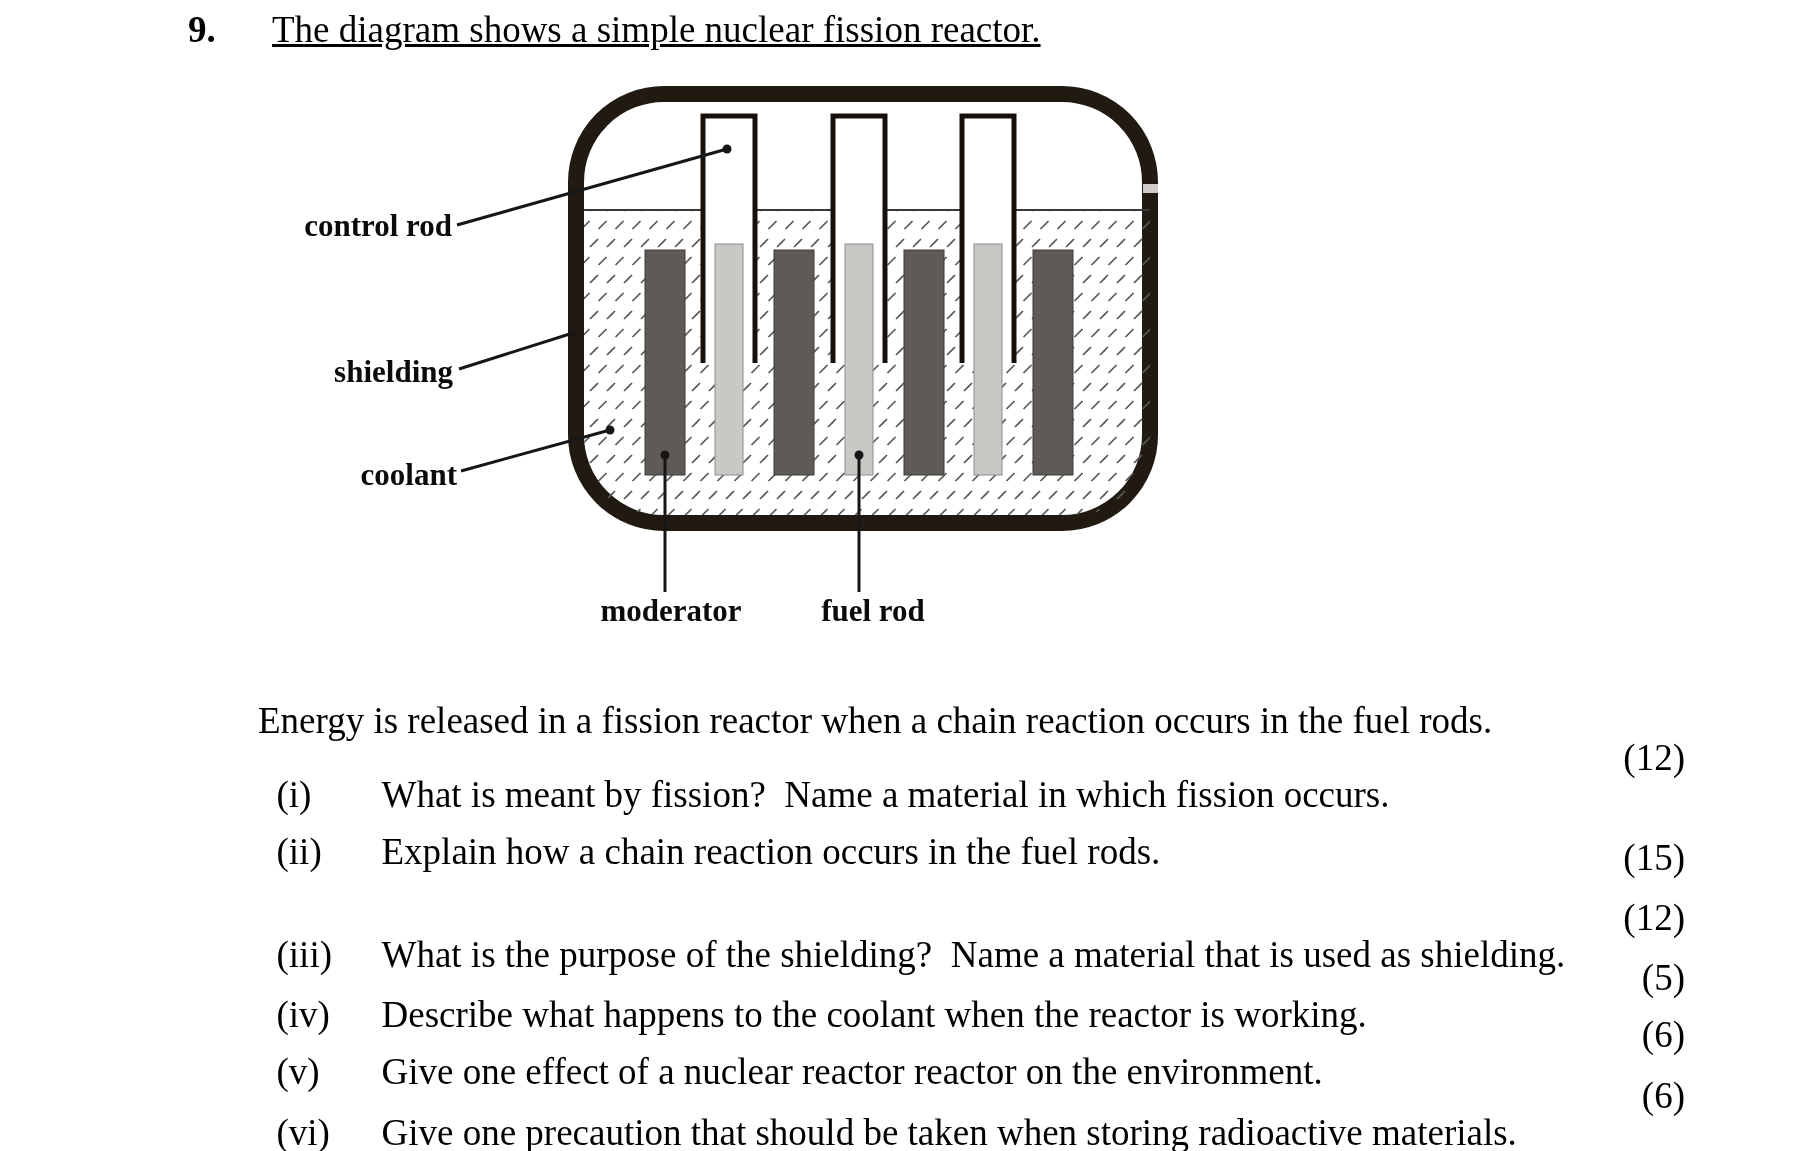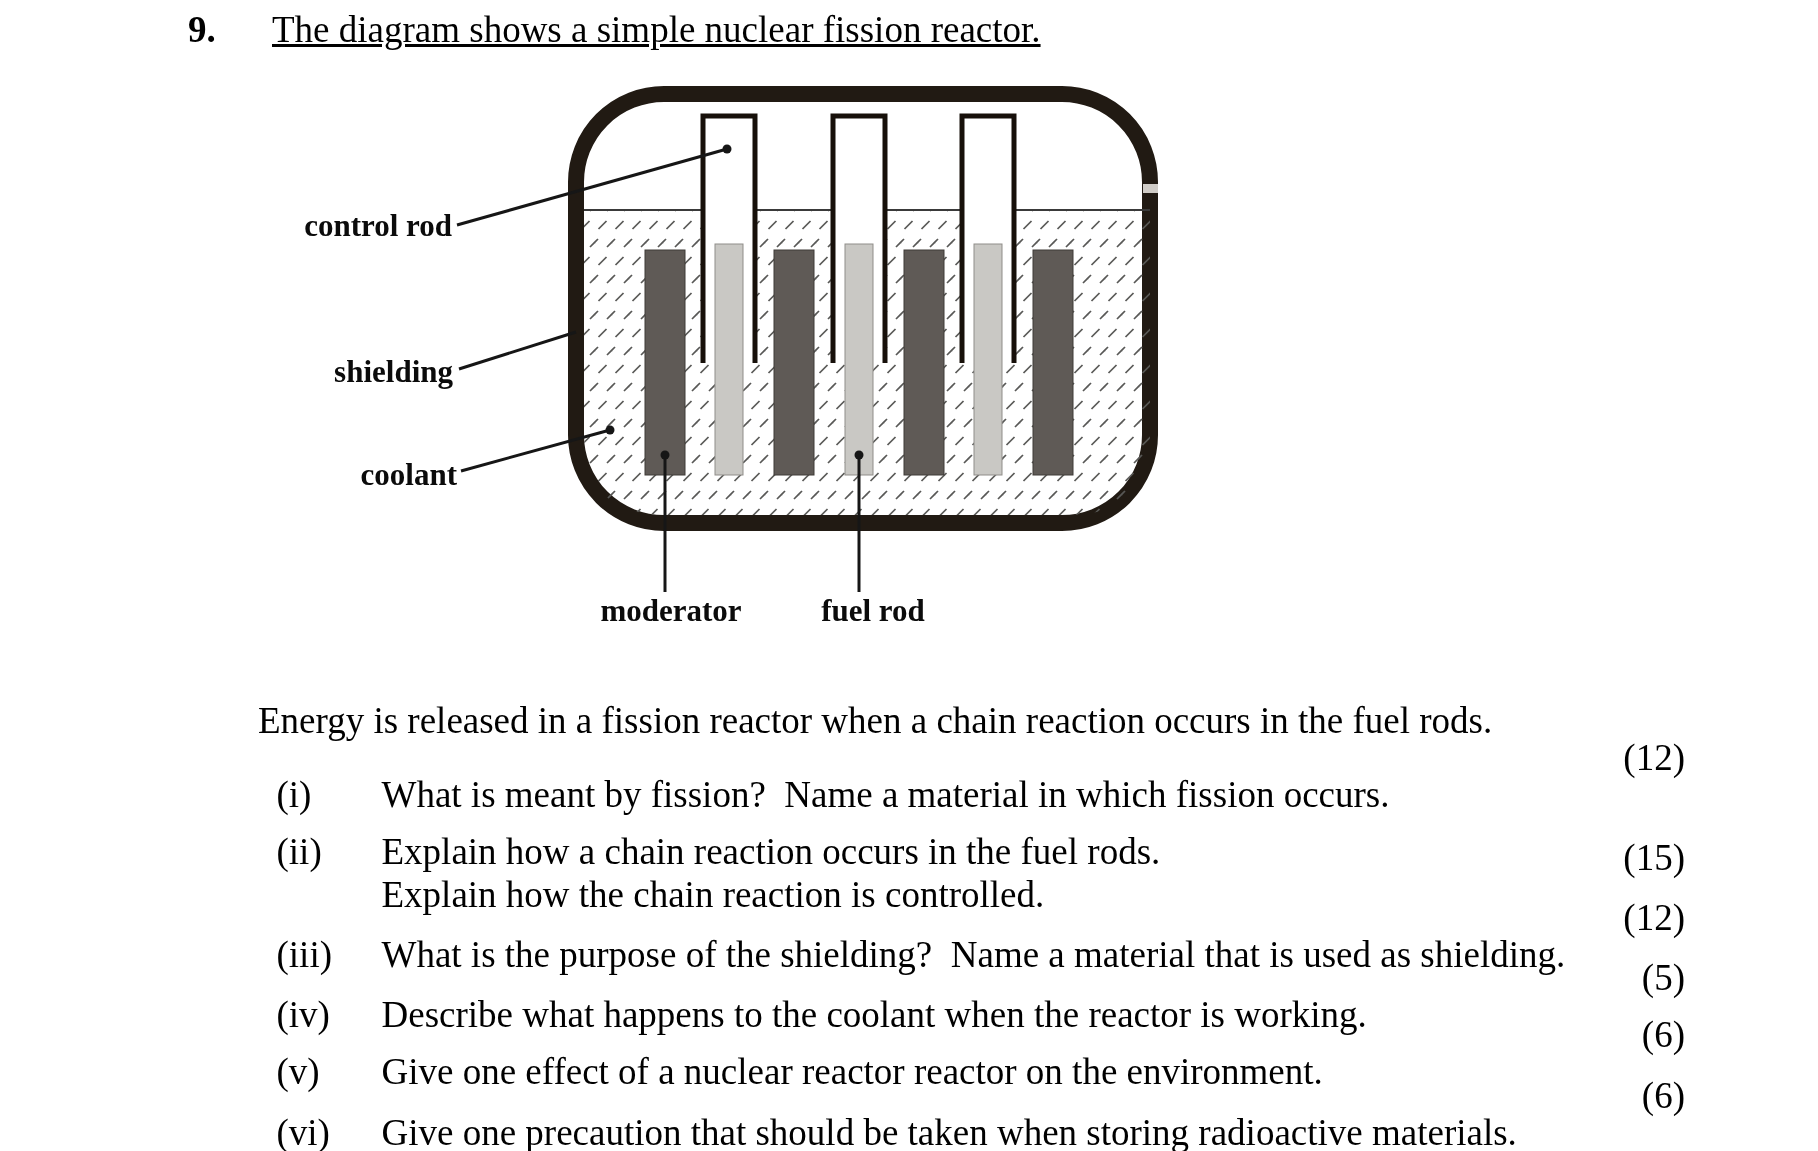--- a/index.html
+++ b/index.html
@@ -94,21 +94,21 @@
   <span class="inum">(i)</span><span>What is meant by fission?  Name a material in which fission occurs.</span>
   <span class="marks">(12)</span>
 </div>
 
 <div class="q-row" style="top:796px">
   <span class="inum">(ii)</span><span>Explain how a chain reaction occurs in the fuel rods.</span>
   <span class="marks"></span>
 </div>
 
 <div class="q-row" style="top:839px">
-  <span class="inum"></span><span>Explain how the chain reaction is controlled.</span>
+  <span class="inum"></span>
   <span class="marks">(15)</span>
 </div>
 
 <div class="q-row" style="top:899px">
   <span class="inum">(iii)</span><span>What is the purpose of the shielding?  Name a material that is used as shielding.</span>
   <span class="marks">(12)</span>
 </div>
 
 <div class="q-row" style="top:959px">
   <span class="inum">(iv)</span><span>Describe what happens to the coolant when the reactor is working.</span>

